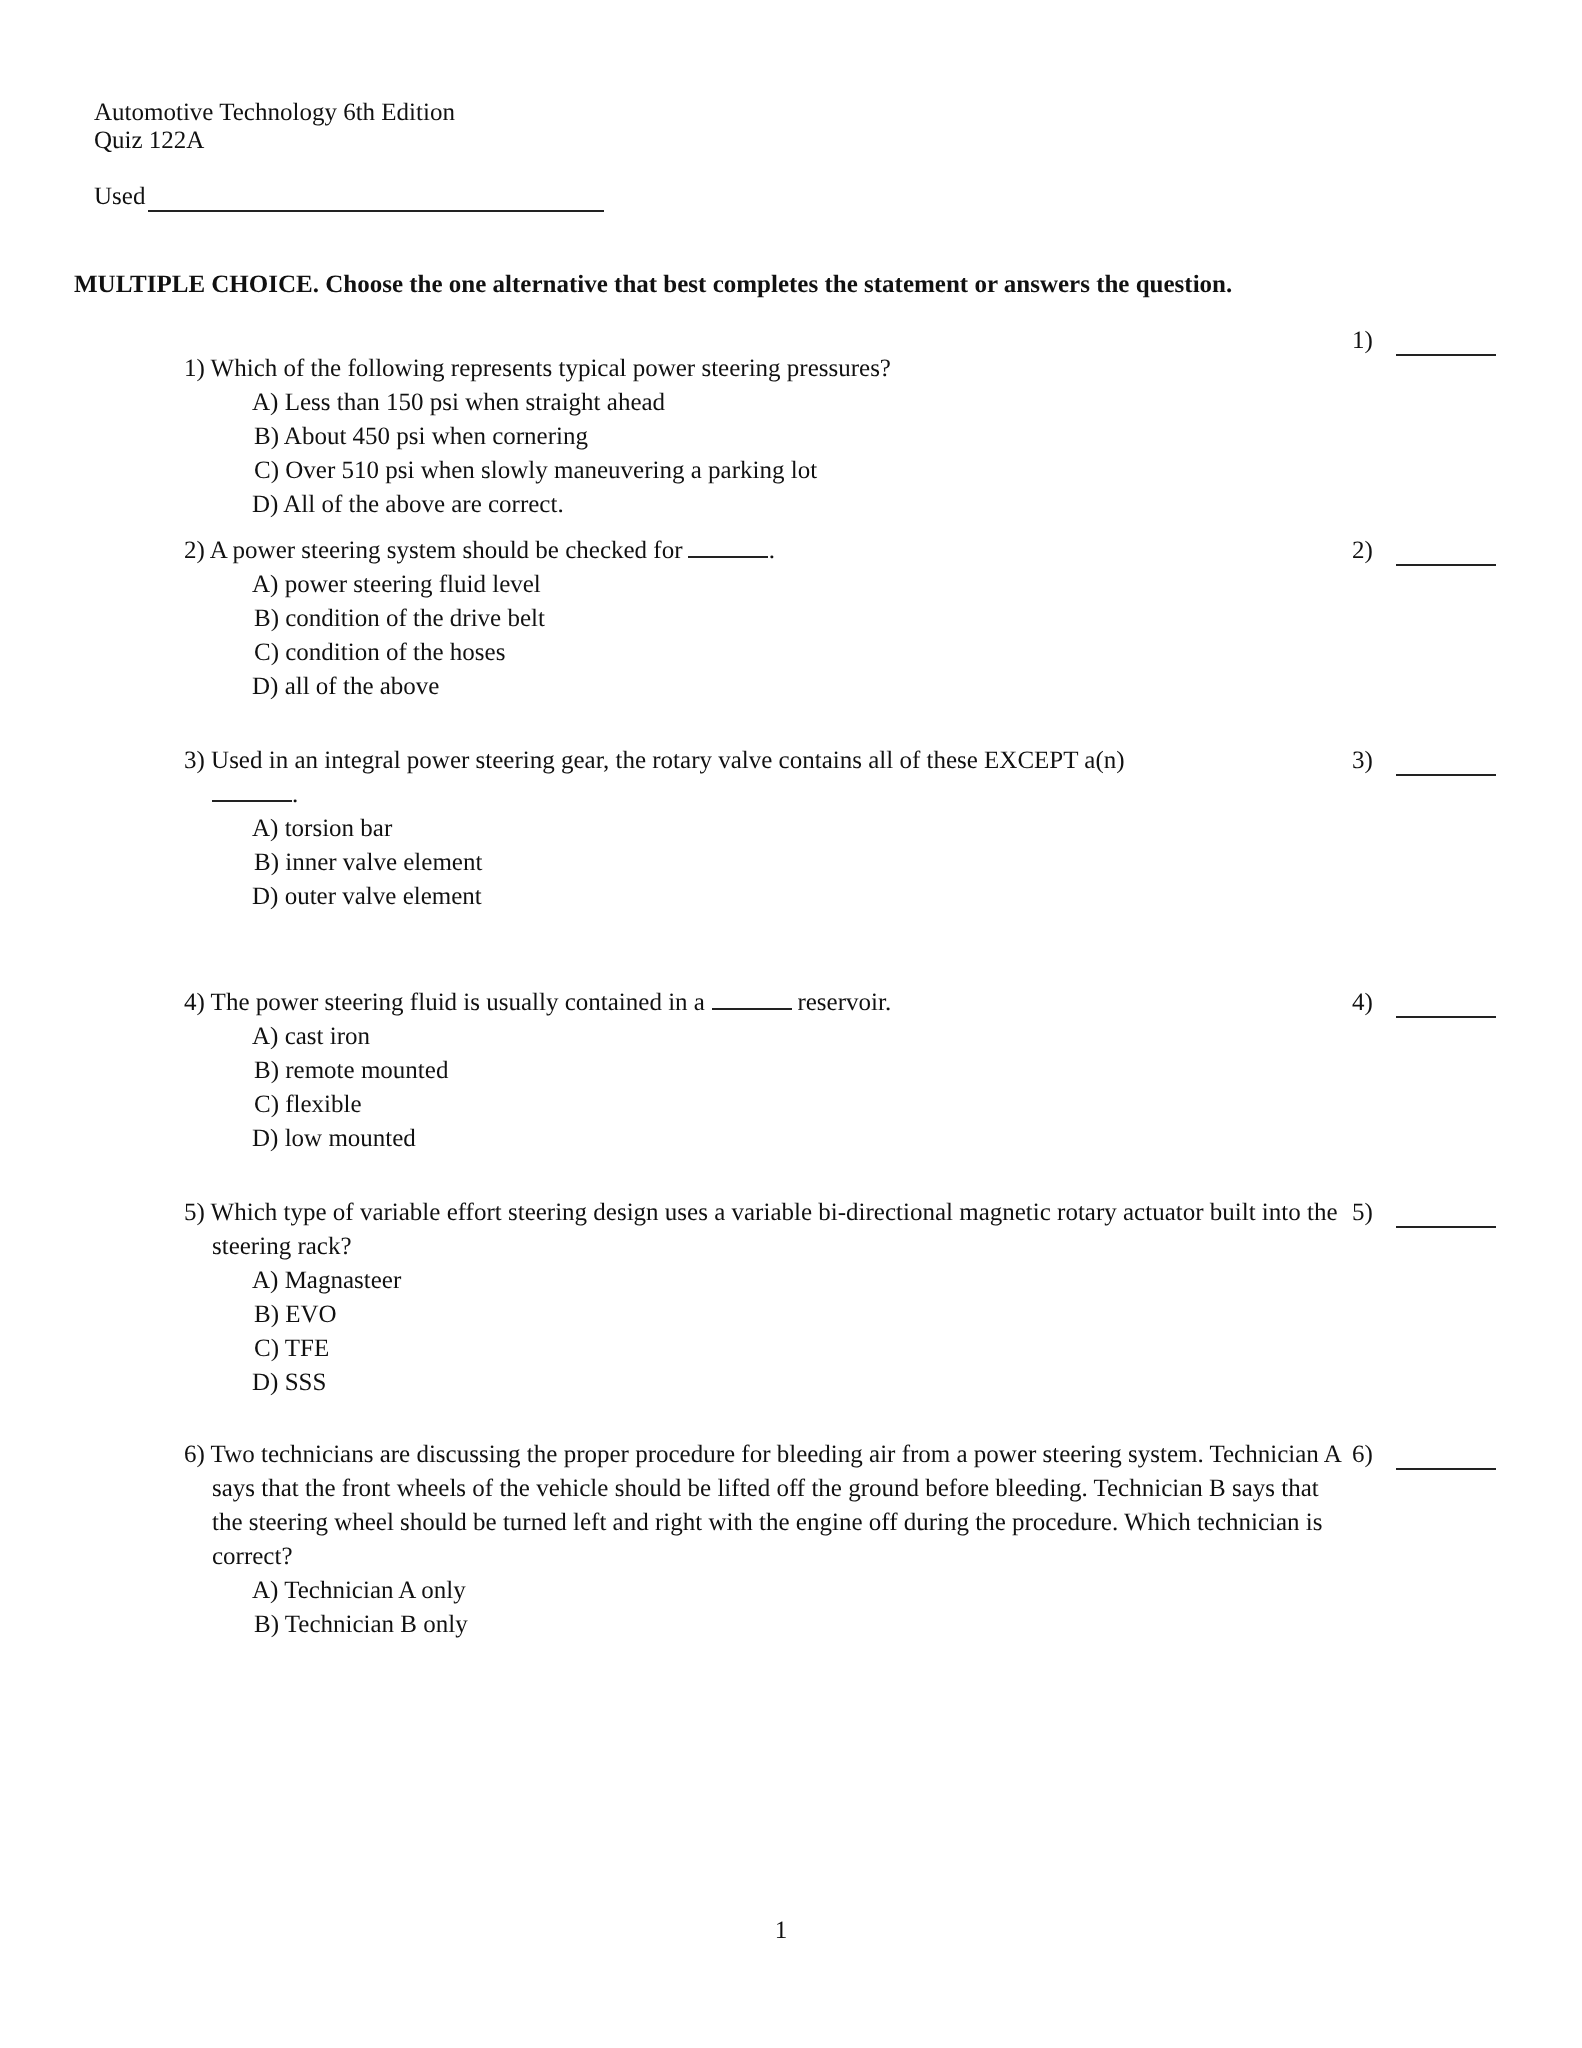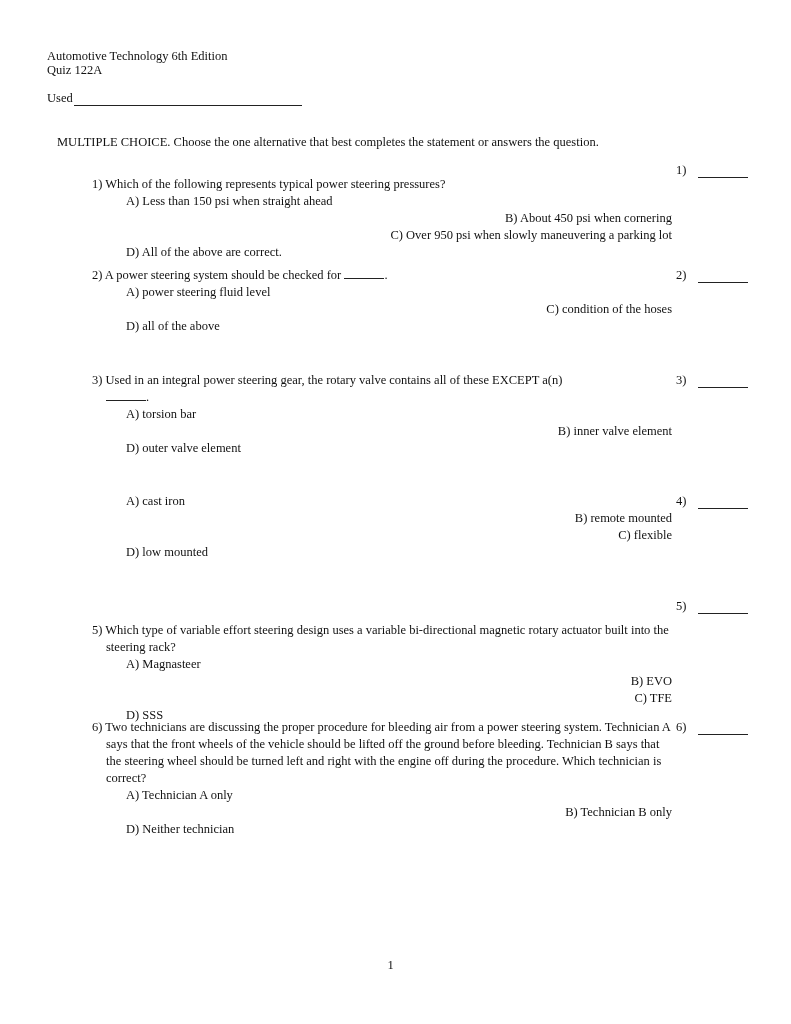--- a/index.html
+++ b/index.html
@@ -4,26 +4,26 @@
   <style>
     html, body { margin: 0; padding: 0; background: #ffffff; }
     body {
       width: 791px; height: 1024px; position: relative; overflow: hidden;
       font-family: "Liberation Serif", "DejaVu Serif", serif;
       color: #111111; font-size: 12.5px;
     }
     .hdr { position: absolute; left: 47px; line-height: 14px; }
     .name-row { position: absolute; left: 47px; top: 91px; display: flex; align-items: flex-end; }
     .name-line { display: inline-block; width: 228px; border-bottom: 1px solid #222; height: 12px; margin-left: 1px; }
-    .instructions { position: absolute; left: 57px; top: 135px; font-weight: normal; font-size: 12.5px; }
+    .instructions { position: absolute; left: 37px; top: 135px; font-weight: bold; font-size: 12.5px; }
     .q { position: absolute; left: 92px; width: 580px; }
     .stem { line-height: 17px; padding-left: 14px; text-indent: -14px; }
     .opts { margin-left: 34px; }
     .opt { line-height: 17px; }
-    .opt.b, .opt.c { margin-left: 12px; text-align: right; }
+    .opt.b, .opt.c { margin-left: 1px; }
     .ans { position: absolute; left: 676px; width: 80px; display: flex; align-items: flex-end; }
     .ans-num { width: 20px; }
     .ans-line { display: inline-block; width: 50px; border-bottom: 1px solid #222; height: 12px; margin-left: 2px; }
     .blank { display: inline-block; width: 40px; border-bottom: 1px solid #222; height: 10px; vertical-align: baseline; }
     .page-num { position: absolute; top: 958px; left: 0; width: 791px; text-align: center; margin-left: -5px; }
   </style>
 </head>
 <body>
 
 <div class="hdr" style="top:49px;">Automotive Technology 6th Edition</div>
@@ -33,33 +33,34 @@
   <span class="name-line"></span>
 </div>
 
 <div class="instructions">MULTIPLE CHOICE.  Choose the one alternative that best completes the statement or answers the question.</div>
 
 <div class="q" style="top:176px;">
   <div class="stem">1) Which of the following represents typical power steering pressures?</div>
   <div class="opts">
     <div class="opt a">A) Less than 150 psi when straight ahead</div>
     <div class="opt b">B) About 450 psi when cornering</div>
-    <div class="opt c">C) Over 950 psi when slowly maneuvering a parking lot</div>
+    <div class="opt c">C) Over 510 psi when slowly maneuvering a parking lot</div>
     <div class="opt d">D) All of the above are correct.</div>
   </div>
 </div>
 <div class="ans" style="top:163px;">
   <span class="ans-num">1)</span>
   <span class="ans-line"></span>
 </div>
 
 <div class="q" style="top:267px;">
   <div class="stem"><span>2) A power steering system should be checked for </span><span class="blank"></span><span>.</span></div>
   <div class="opts">
     <div class="opt a">A) power steering fluid level</div>
+    <div class="opt b">B) condition of the drive belt</div>
     <div class="opt c">C) condition of the hoses</div>
     <div class="opt d">D) all of the above</div>
   </div>
 </div>
 <div class="ans" style="top:268px;">
   <span class="ans-num">2)</span>
   <span class="ans-line"></span>
 </div>
 
 <div class="q" style="top:372px;">
@@ -69,52 +70,52 @@
     <div class="opt b">B) inner valve element</div>
     <div class="opt d">D) outer valve element</div>
   </div>
 </div>
 <div class="ans" style="top:373px;">
   <span class="ans-num">3)</span>
   <span class="ans-line"></span>
 </div>
 
 <div class="q" style="top:493px;">
+  <div class="stem"><span>4) The power steering fluid is usually contained in a </span><span class="blank"></span><span> reservoir.</span></div>
   <div class="opts">
     <div class="opt a">A) cast iron</div>
     <div class="opt b">B) remote mounted</div>
     <div class="opt c">C) flexible</div>
     <div class="opt d">D) low mounted</div>
   </div>
 </div>
 <div class="ans" style="top:494px;">
   <span class="ans-num">4)</span>
   <span class="ans-line"></span>
 </div>
 
-<div class="q" style="top:622px;">
+<div class="q" style="top:598px;">
   <div class="stem">5) Which type of variable effort steering design uses a variable bi-directional magnetic rotary actuator built into the steering rack?</div>
   <div class="opts">
     <div class="opt a">A) Magnasteer</div>
     <div class="opt b">B) EVO</div>
     <div class="opt c">C) TFE</div>
     <div class="opt d">D) SSS</div>
   </div>
 </div>
 <div class="ans" style="top:599px;">
   <span class="ans-num">5)</span>
   <span class="ans-line"></span>
 </div>
 
 <div class="q" style="top:719px;">
   <div class="stem">6) Two technicians are discussing the proper procedure for bleeding air from a power steering system. Technician A says that the front wheels of the vehicle should be lifted off the ground before bleeding. Technician B says that the steering wheel should be turned left and right with the engine off during the procedure. Which technician is correct?</div>
   <div class="opts">
     <div class="opt a">A) Technician A only</div>
     <div class="opt b">B) Technician B only</div>
-    <div class="opt d">D) Neither technician</div>
   </div>
 </div>
 <div class="ans" style="top:720px;">
   <span class="ans-num">6)</span>
   <span class="ans-line"></span>
 </div>
 
 <div class="page-num">1</div>
 
 </body></html>

